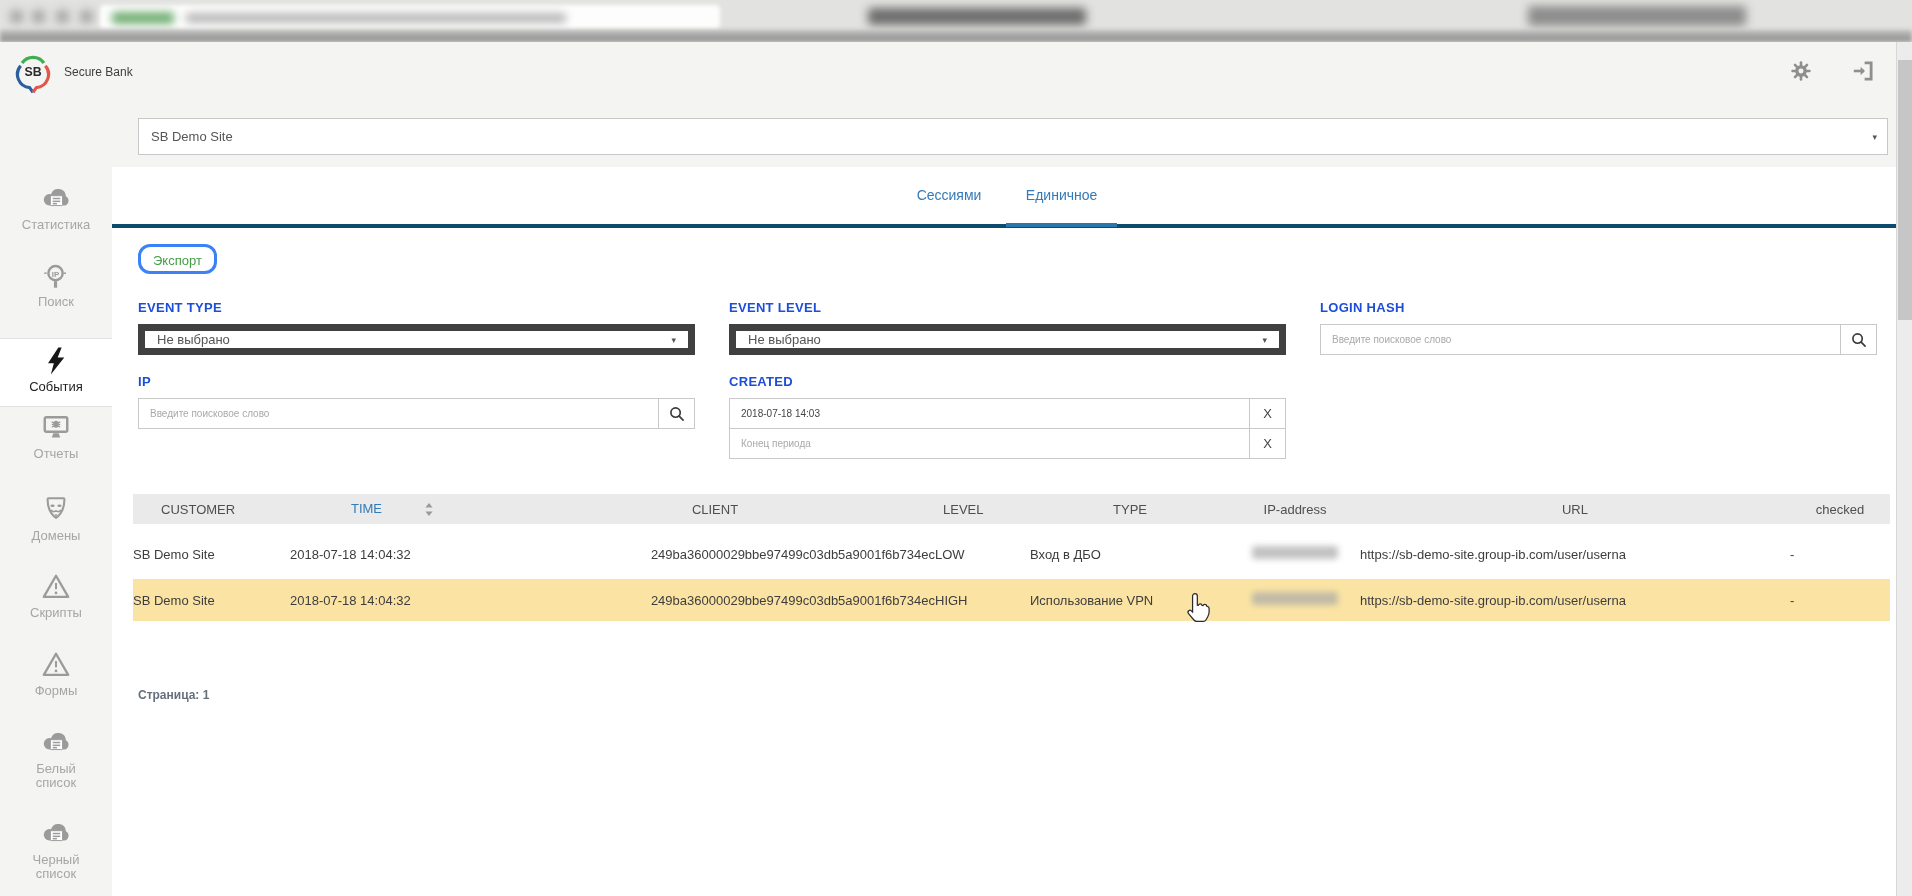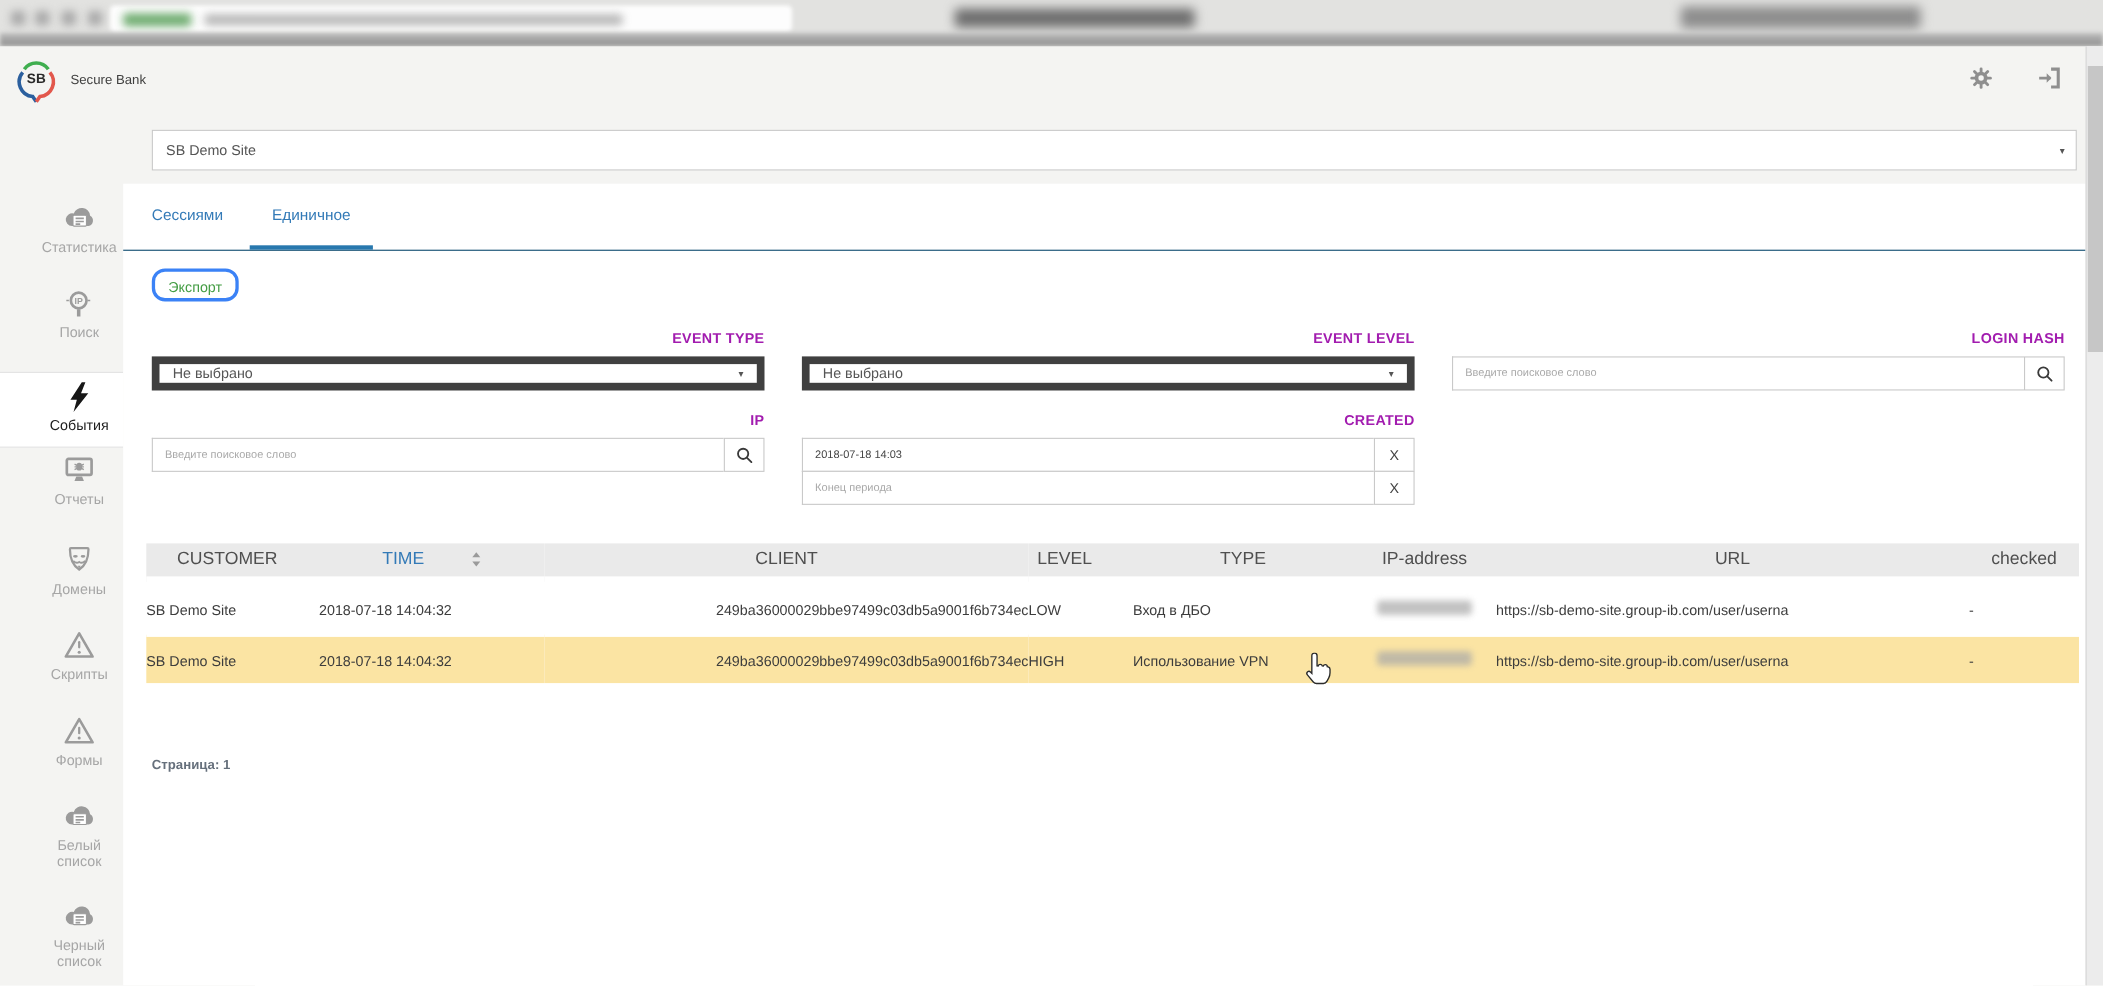--- a/index.html
+++ b/index.html
@@ -21,51 +21,51 @@
   .chrome .bottomband{left:0;top:30px;width:1912px;height:12px;border-radius:0;background:linear-gradient(#bdbdbd,#8e8e8e);filter:blur(2px);}
   
   .app-header{position:absolute;left:0;top:42px;width:1912px;height:60px;}
   .brand{position:absolute;left:14px;top:8px;display:flex;align-items:center;gap:12px;}
   .brand-title{font-size:12px;color:#404040;}
   .hdr-icons{position:absolute;right:36px;top:16px;display:flex;gap:36px;}
   .hdr-icon-btn{width:26px;height:26px;cursor:pointer;}
   
   .sidebar{position:absolute;left:0;top:102px;width:112px;height:794px;}
   .active-band{position:absolute;left:0;top:236px;width:112px;height:67px;background:#ffffff;border-top:1px solid #e2e2e2;border-bottom:1px solid #e2e2e2;}
-  .side-item{position:absolute;left:0;width:112px;display:flex;flex-direction:column;align-items:center;padding-left:16px;}
+  .side-item{position:absolute;left:0;width:112px;display:flex;flex-direction:column;align-items:center;}
   .side-item .lbl{margin-top:4px;font-size:13px;color:#a6a6a6;text-align:center;line-height:14px;}
   .side-item.active .lbl{color:#1d1d1d;}
   .si-icon{width:30px;height:30px;}
   
   .site-select{position:absolute;left:138px;top:118px;width:1750px;height:37px;background:#fff;border:1px solid #c8c8c8;box-sizing:border-box;display:flex;align-items:center;cursor:pointer;}
   .site-select .val{padding-left:12px;font-size:13px;color:#555;}
   .site-select .arrow{position:absolute;right:10px;font-size:9px;color:#555;}
   
   .panel{position:absolute;left:112px;top:167px;width:1784px;height:729px;background:#ffffff;}
-  .tabs{position:absolute;left:0;top:0;width:100%;height:61px;border-bottom:1px solid #0c4a6e;box-sizing:border-box;padding-left:6px;}
+  .tabs{position:absolute;left:0;top:0;width:100%;height:61px;border-bottom:4px solid #0c4a6e;box-sizing:border-box;padding-left:6px;text-align:center;}
   .tab{position:relative;display:inline-block;height:60px;line-height:57px;padding:0 20px;font-size:14px;color:#337ab7;cursor:pointer;}
   .tab.active::after{content:"";position:absolute;left:0;right:0;bottom:0;height:4px;background:#2878ae;}
   .export-btn{position:absolute;left:26px;top:77px;height:30px;padding:0 12px;background:#fff;border:3px solid #3b82f6;border-radius:12px;color:#449d44;font-size:13px;line-height:28px;cursor:pointer;box-sizing:border-box;}
   
   .filters{position:absolute;left:26px;top:133px;display:grid;grid-template-columns:557px 557px 557px;column-gap:34px;row-gap:19px;}
-  .fgroup .flabel{font-size:13px;font-weight:bold;color:#a21caf;letter-spacing:.3px;margin-bottom:9px;text-align:right;}
+  .fgroup .flabel{font-size:13px;font-weight:bold;color:#1d4ed8;letter-spacing:.3px;margin-bottom:9px;}
   .ctrl{height:31px;box-sizing:border-box;border:7px solid #404040;background:#fff;display:flex;align-items:center;font-size:13px;color:#555;}
   .selectbox{position:relative;cursor:pointer;}
   .selectbox .val{padding-left:12px;}
   .selectbox .arrow{position:absolute;right:12px;font-size:9px;color:#555;}
   .igroup{display:flex;}
   .igroup input{flex:1;height:31px;box-sizing:border-box;border:1px solid #c9c9c9;border-right:none;padding:0 11px;font-size:10px;color:#444;outline:none;font-family:"Liberation Sans",sans-serif;}
   .igroup input::placeholder{color:#a9a9a9;}
   .sq-btn{width:37px;height:31px;box-sizing:border-box;border:1px solid #c9c9c9;background:#fff;display:flex;align-items:center;justify-content:center;cursor:pointer;padding:0;}
   .created-row{display:flex;}
   .created-row + .created-row{margin-top:-1px;}
   .xbtn{font-size:13px;color:#444;}
   
   table.events{position:absolute;left:21px;top:327px;width:1757px;border-collapse:collapse;table-layout:fixed;}
-  table.events th{height:30px;background:#eaeaea;border-bottom:9px solid #fff;font-weight:normal;font-size:16px;color:#4f4f4f;text-align:center;padding:0;}
+  table.events th{height:30px;background:#eaeaea;border-bottom:9px solid #fff;font-weight:normal;font-size:13px;color:#4f4f4f;text-align:center;padding:0;}
   table.events th.h-customer{text-align:left;padding-left:28px;}
   table.events th.h-level{text-align:left;padding-left:8px;}
   table.events th.h-time{color:#337ab7;}
   .sorticon{display:inline-block;vertical-align:middle;margin-left:42px;}
   table.events td{height:42px;font-size:13px;color:#3d3d3d;padding:0;vertical-align:middle;}
   tr.row-first td{border-bottom:4px solid #fff;}
   tr.row-hl td{background:#fbe4a3;}
   td.c-customer{padding-left:5px;}
   td.c-time{padding-left:8px;}
   td.c-client{padding-left:8px;text-align:right;}

